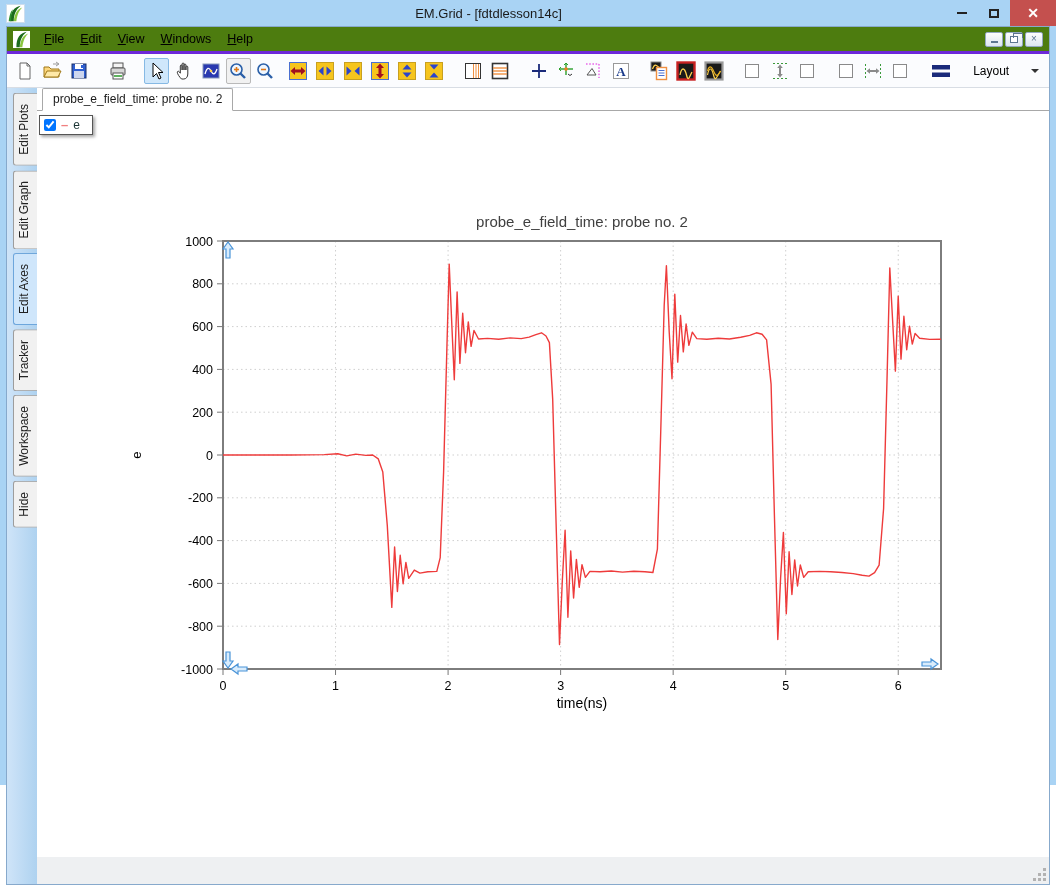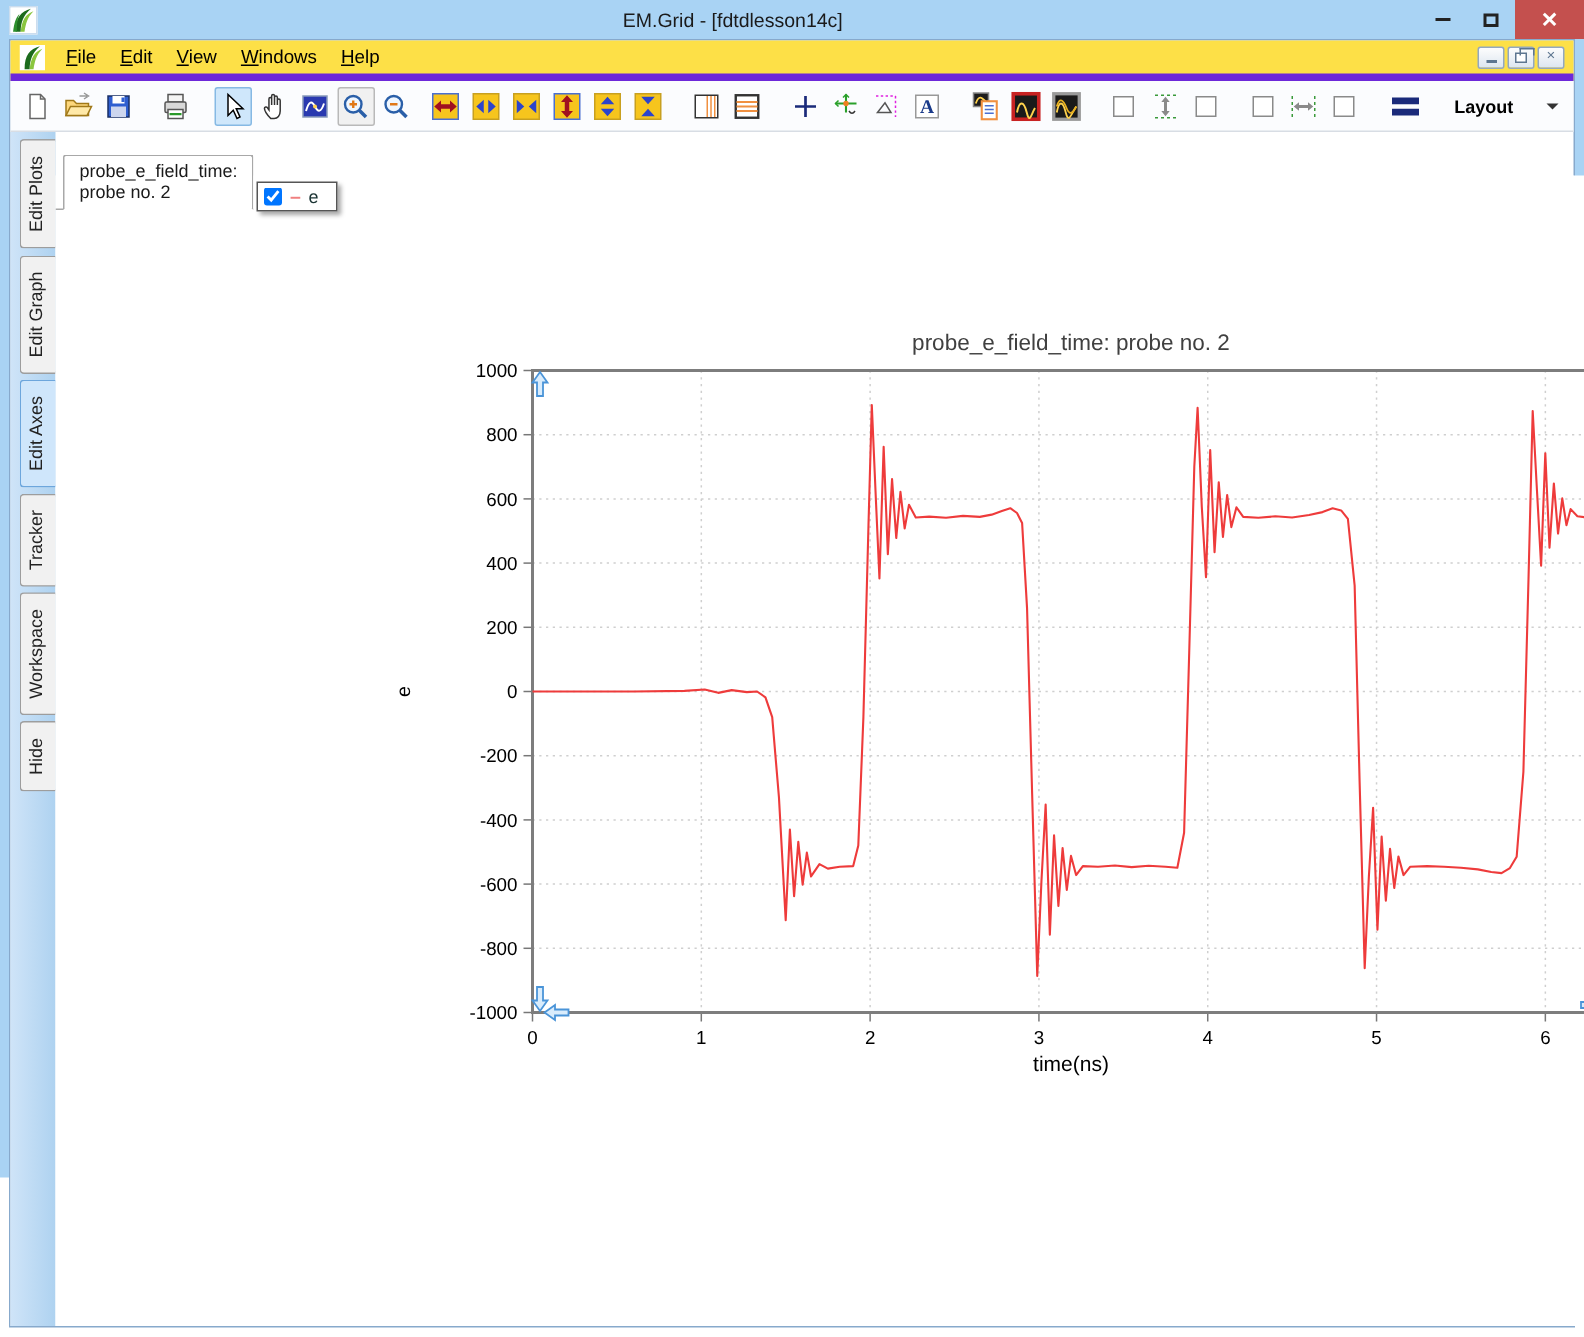--- a/index.html
+++ b/index.html
@@ -15,21 +15,21 @@
   .win-btn { width:32px; display:flex; align-items:center; justify-content:center; cursor:default; }
   .glyph-min { width:10px; height:2px; background:#222; display:inline-block; }
   .glyph-max { width:10px; height:9px; border:2px solid #222; display:inline-block; }
   .btn-close { width:46px; background:#c4504e; color:#fff; font-size:14px; font-weight:bold; }
 
   
   .app { position:absolute; left:6px; top:26px; width:1044px; height:859px;
          background:#fff; border:1px solid #87a9cc; display:flex; flex-direction:column; }
 
   
-  .menubar { height:27px; background:#fde047; border-bottom:5px solid #6d28d9;
+  .menubar { height:27px; background:#4d7c0f; border-bottom:3px solid #6d28d9;
              display:flex; align-items:center; padding:0 4px; }
   .menu-icon { width:17px; height:17px; margin:0 6px 0 2px; }
   .menu-item { padding:4px 8px; font-size:12.5px; }
   .menu-item u { text-decoration:underline; }
   .mdi-controls { margin-left:auto; display:flex; gap:2px; padding-right:2px; }
   .mdi-btn { width:18px; height:15px; border:1px solid #93a8c0; border-radius:2px;
              background:linear-gradient(#fdfdfd,#dde6f0); display:flex; align-items:center;
              justify-content:center; color:#5d7690; font-size:10px; line-height:1; }
   .mdi-min-glyph { width:7px; height:2px; background:#5d7690; display:inline-block; margin-top:6px; }
   .mdi-restore-glyph { position:relative; width:8px; height:7px; border:1px solid #5d7690; background:#fff; }
@@ -38,36 +38,36 @@
 
   
   .toolbar { height:34px; background:#fbfcfe; border-bottom:1px solid #d8dde4;
              display:flex; align-items:center; padding:0 4px; }
   .tbtn { width:26px; height:26px; display:flex; align-items:center; justify-content:center;
           border:1px solid transparent; margin:0 1px; }
   .tbtn.active { background:#cfe7fb; border:1px solid #86b9e4; border-radius:2px; }
   .tbtn.framed { background:#f1f1f1; border:1px solid #b9b9b9; border-radius:2px; }
   .tgap { width:12px; }
   .tgap-s { width:6px; }
-  .layout-btn { display:flex; align-items:center; gap:22px; padding:3px 6px;font-weight:bold; }
+  .layout-btn { display:flex; align-items:center; gap:22px; padding:3px 6px; }
   .layout-label { font-size:12px; }
   .caret-down { width:0; height:0; border-left:4px solid transparent; border-right:4px solid transparent;
                 border-top:4px solid #333; display:inline-block; }
 
   
   .main { flex:1; display:flex; min-height:0; }
   .sidebar { width:30px; background:linear-gradient(to right,#cfe4f8,#aed2f0);
              display:flex; flex-direction:column; align-items:flex-end; padding-top:5px; }
   .side-tab { writing-mode:vertical-rl; transform:rotate(180deg); background:#f1f1f1;
               border:1px solid #9d9d9d; border-left:none; border-radius:0 3px 3px 0;
               padding:10px 3px; margin-bottom:4px; font-size:12px; color:#222; width:24px;
               text-align:center; cursor:default; }
   .side-tab.selected { background:#cfe6fb; border-color:#6da6dc; }
 
-  .content { flex:1; display:flex; flex-direction:row; background:#fff; min-width:0;margin-top:29px; }
+  .content { flex:1; display:flex; flex-direction:column; background:#fff; min-width:0; }
 
   
   .tabbar { height:23px; border-bottom:1px solid #a8a8a8; display:flex; align-items:flex-end; background:#fff; }
   .doc-tab { margin-left:5px; margin-bottom:-1px; padding:3px 10px 4px 10px; background:#fff;
              border:1px solid #a8a8a8; border-bottom:1px solid #fff; border-radius:2px 2px 0 0;
              font-size:12px; color:#1a1a1a; }
 
   
   .plot-region { flex:1; position:relative; background:#fff; min-height:0; }
   .legend-box { position:absolute; left:2px; top:4px; background:#fff; border:1px solid #555;

